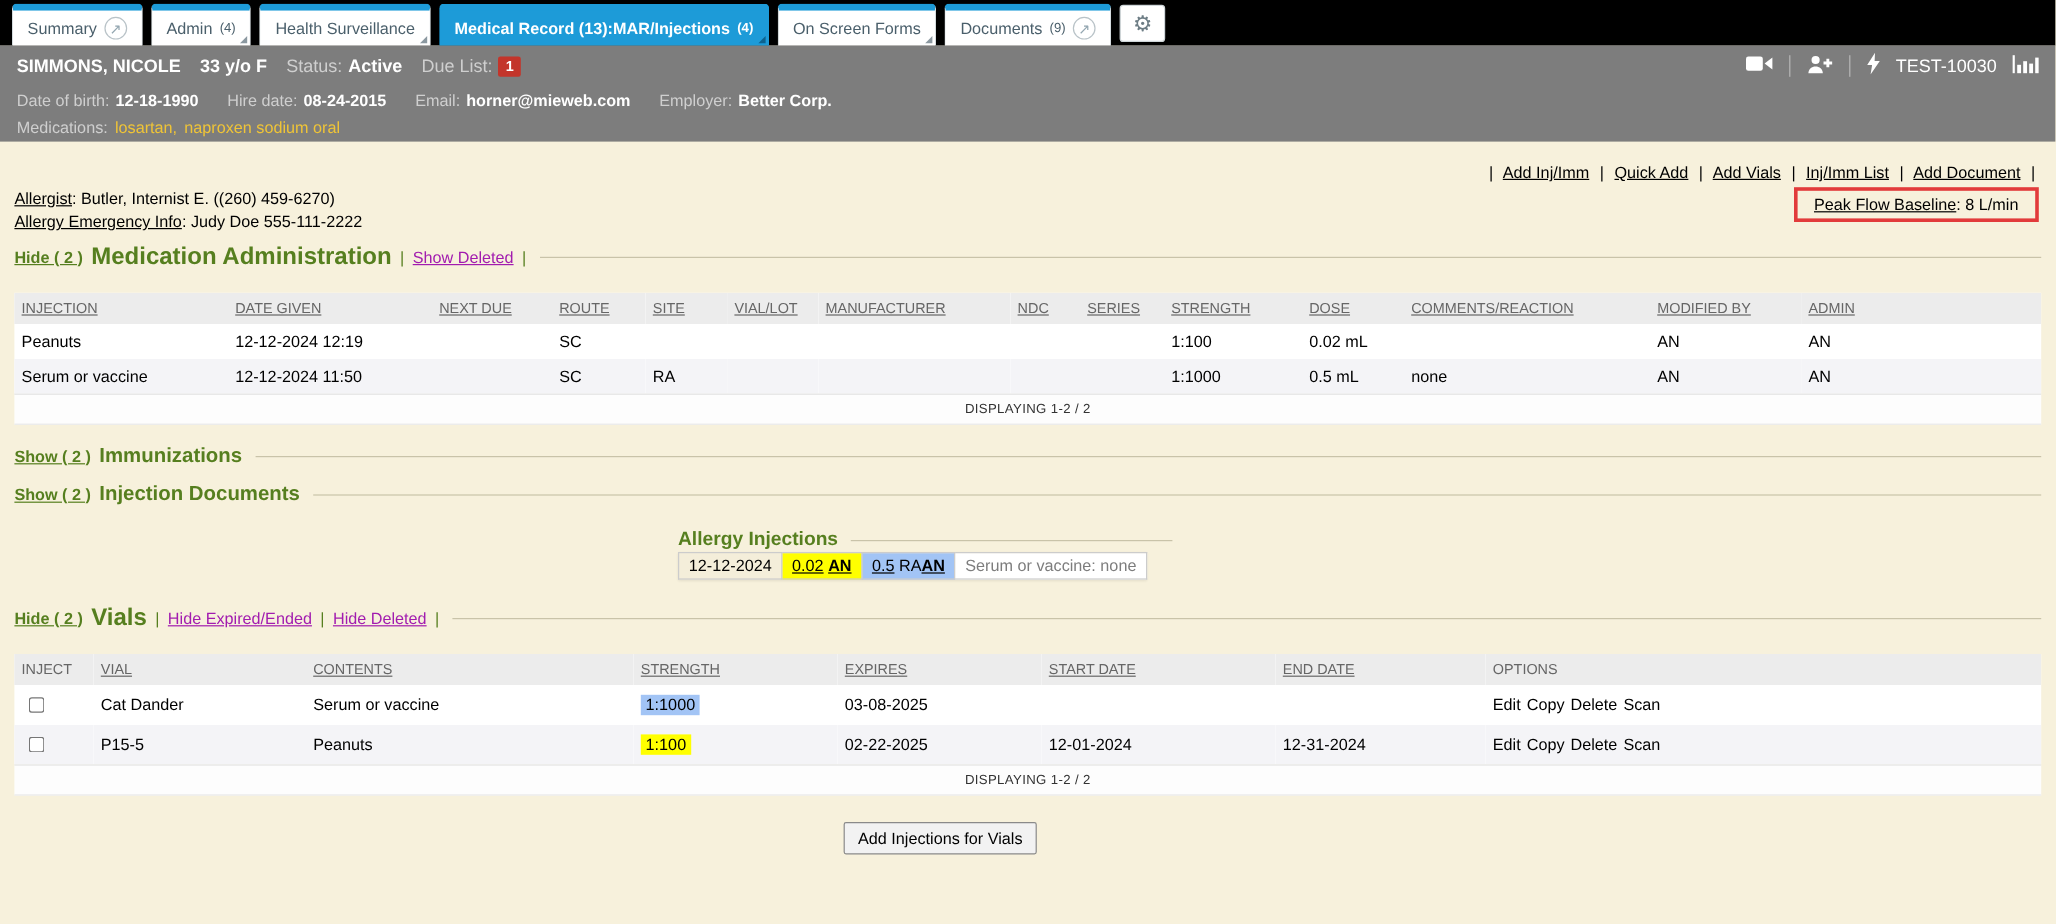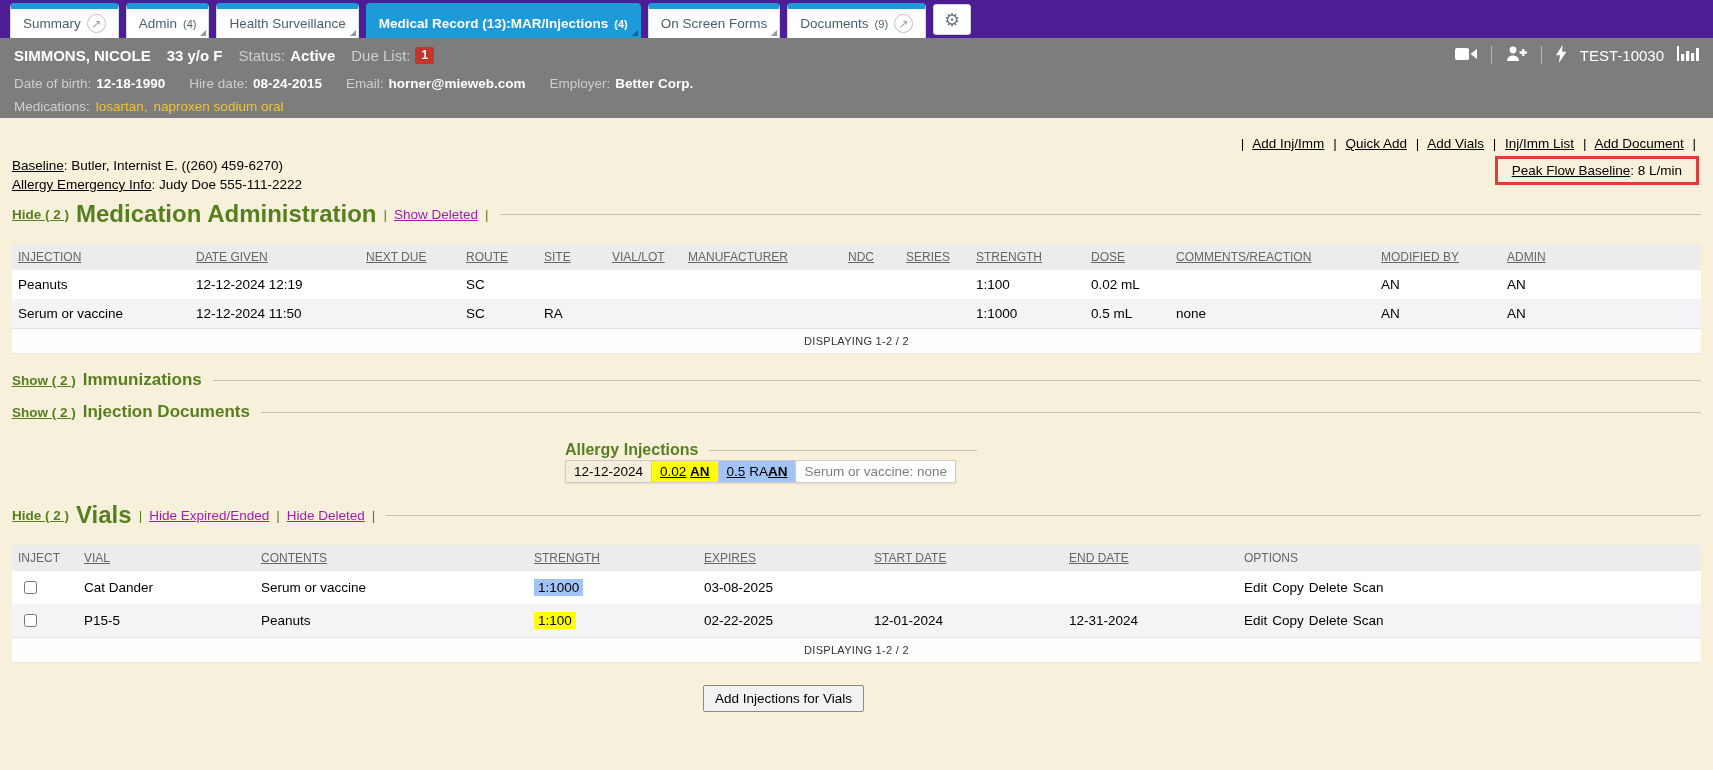--- a/index.html
+++ b/index.html
@@ -5,21 +5,21 @@
   * { box-sizing: border-box; }
   html,body { margin:0; padding:0; }
   body {
     width:1713px; height:770px; overflow:hidden;
     background:#f7f1dc; color:#000;
     font-family:"Liberation Sans", sans-serif; font-size:13.5px;
   }
   a { color:inherit; }
 
   
-  .tabbar { display:flex; align-items:flex-end; gap:7px; padding:3px 0 0 10px; background:#4c1d95; height:38px; }
+  .tabbar { display:flex; align-items:flex-end; gap:7px; padding:3px 0 0 10px; background:#000000; height:38px; }
   .tab { position:relative; display:flex; align-items:center; gap:6px; background:#fff;
          border:1px solid #d5dcdf; border-bottom:none; border-top:6px solid #1d9bd8;
          border-radius:4px 4px 0 0; padding:0 12px 0 12px; height:35px; color:#4a5f6b; cursor:pointer; white-space:nowrap; }
   .tab.active { background:#1d9bd8; border-color:#1d9bd8; color:#fff; font-weight:bold; }
   .tab .count { font-size:11px; }
   .fold { position:absolute; right:2px; bottom:2px; width:0; height:0;
           border-left:6px solid transparent; border-bottom:6px solid #8b98a0; }
   .tab.active .fold { border-bottom-color:#0d628e; }
   .popout { display:inline-flex; align-items:center; justify-content:center; width:19px; height:19px;
             border:1.5px solid #b9c3c8; border-radius:50%; color:#93a6b0; font-size:12px; line-height:1; }
@@ -47,21 +47,21 @@
   .actions { margin-top:18px; text-align:right; }
   .actions a { text-decoration:underline; cursor:pointer; }
   .actions .pipe { margin:0 5px; }
   .info-row { display:flex; justify-content:space-between; align-items:flex-start; margin-top:5px; }
   .info-left div { line-height:19px; }
   .u { text-decoration:underline; cursor:pointer; }
   .peak-box { border:3px solid #e23b3b; padding:4px 14px; background:#f7f1dc; margin-right:2px; }
 
   .sec-head { display:flex; align-items:center; gap:7px; color:#567f1f; }
   .sec-toggle { font-weight:bold; text-decoration:underline; cursor:pointer; color:#567f1f; }
-  .sec-title { font-size:24px; font-weight:bold; line-height:24px; }
+  .sec-title { font-size:20px; font-weight:bold; line-height:24px; }
   .sec-title.small { font-size:17px; }
   .sec-pipe { color:#567f1f; }
   .sec-link { text-decoration:underline; cursor:pointer; color:#a21caf; }
   .sec-line { flex:1; border-top:1px solid #c9c3a9; margin-left:4px; }
 
   table.data { width:100%; border-collapse:collapse; table-layout:fixed; background:#fff; margin-top:18px; }
   table.data th { background:#ececec; color:#666; font-size:12px; font-weight:normal; text-align:left;
                   padding:6px 6px; white-space:nowrap; overflow:hidden; }
   table.data th .thu { text-decoration:underline; cursor:pointer; }
   table.data td { padding:7px 6px; white-space:nowrap; overflow:hidden; }
@@ -212,21 +212,21 @@
     <a>Inj/Imm List</a>
     <span class="pipe">|</span>
     <a>Add Document</a>
     <span class="pipe">|</span>
   </div>
 
   
   <div class="info-row">
     <div class="info-left">
       <div>
-        <a class="u">Baseline</a><span>: Butler, Internist E. ((260) 459-6270)</span>
+        <a class="u">Allergist</a><span>: Butler, Internist E. ((260) 459-6270)</span>
       </div>
       <div>
         <a class="u">Allergy Emergency Info</a><span>: Judy Doe 555-111-2222</span>
       </div>
     </div>
     <div class="peak-box">
       <a class="u">Peak Flow Baseline</a><span>: 8 L/min</span>
     </div>
   </div>
 

